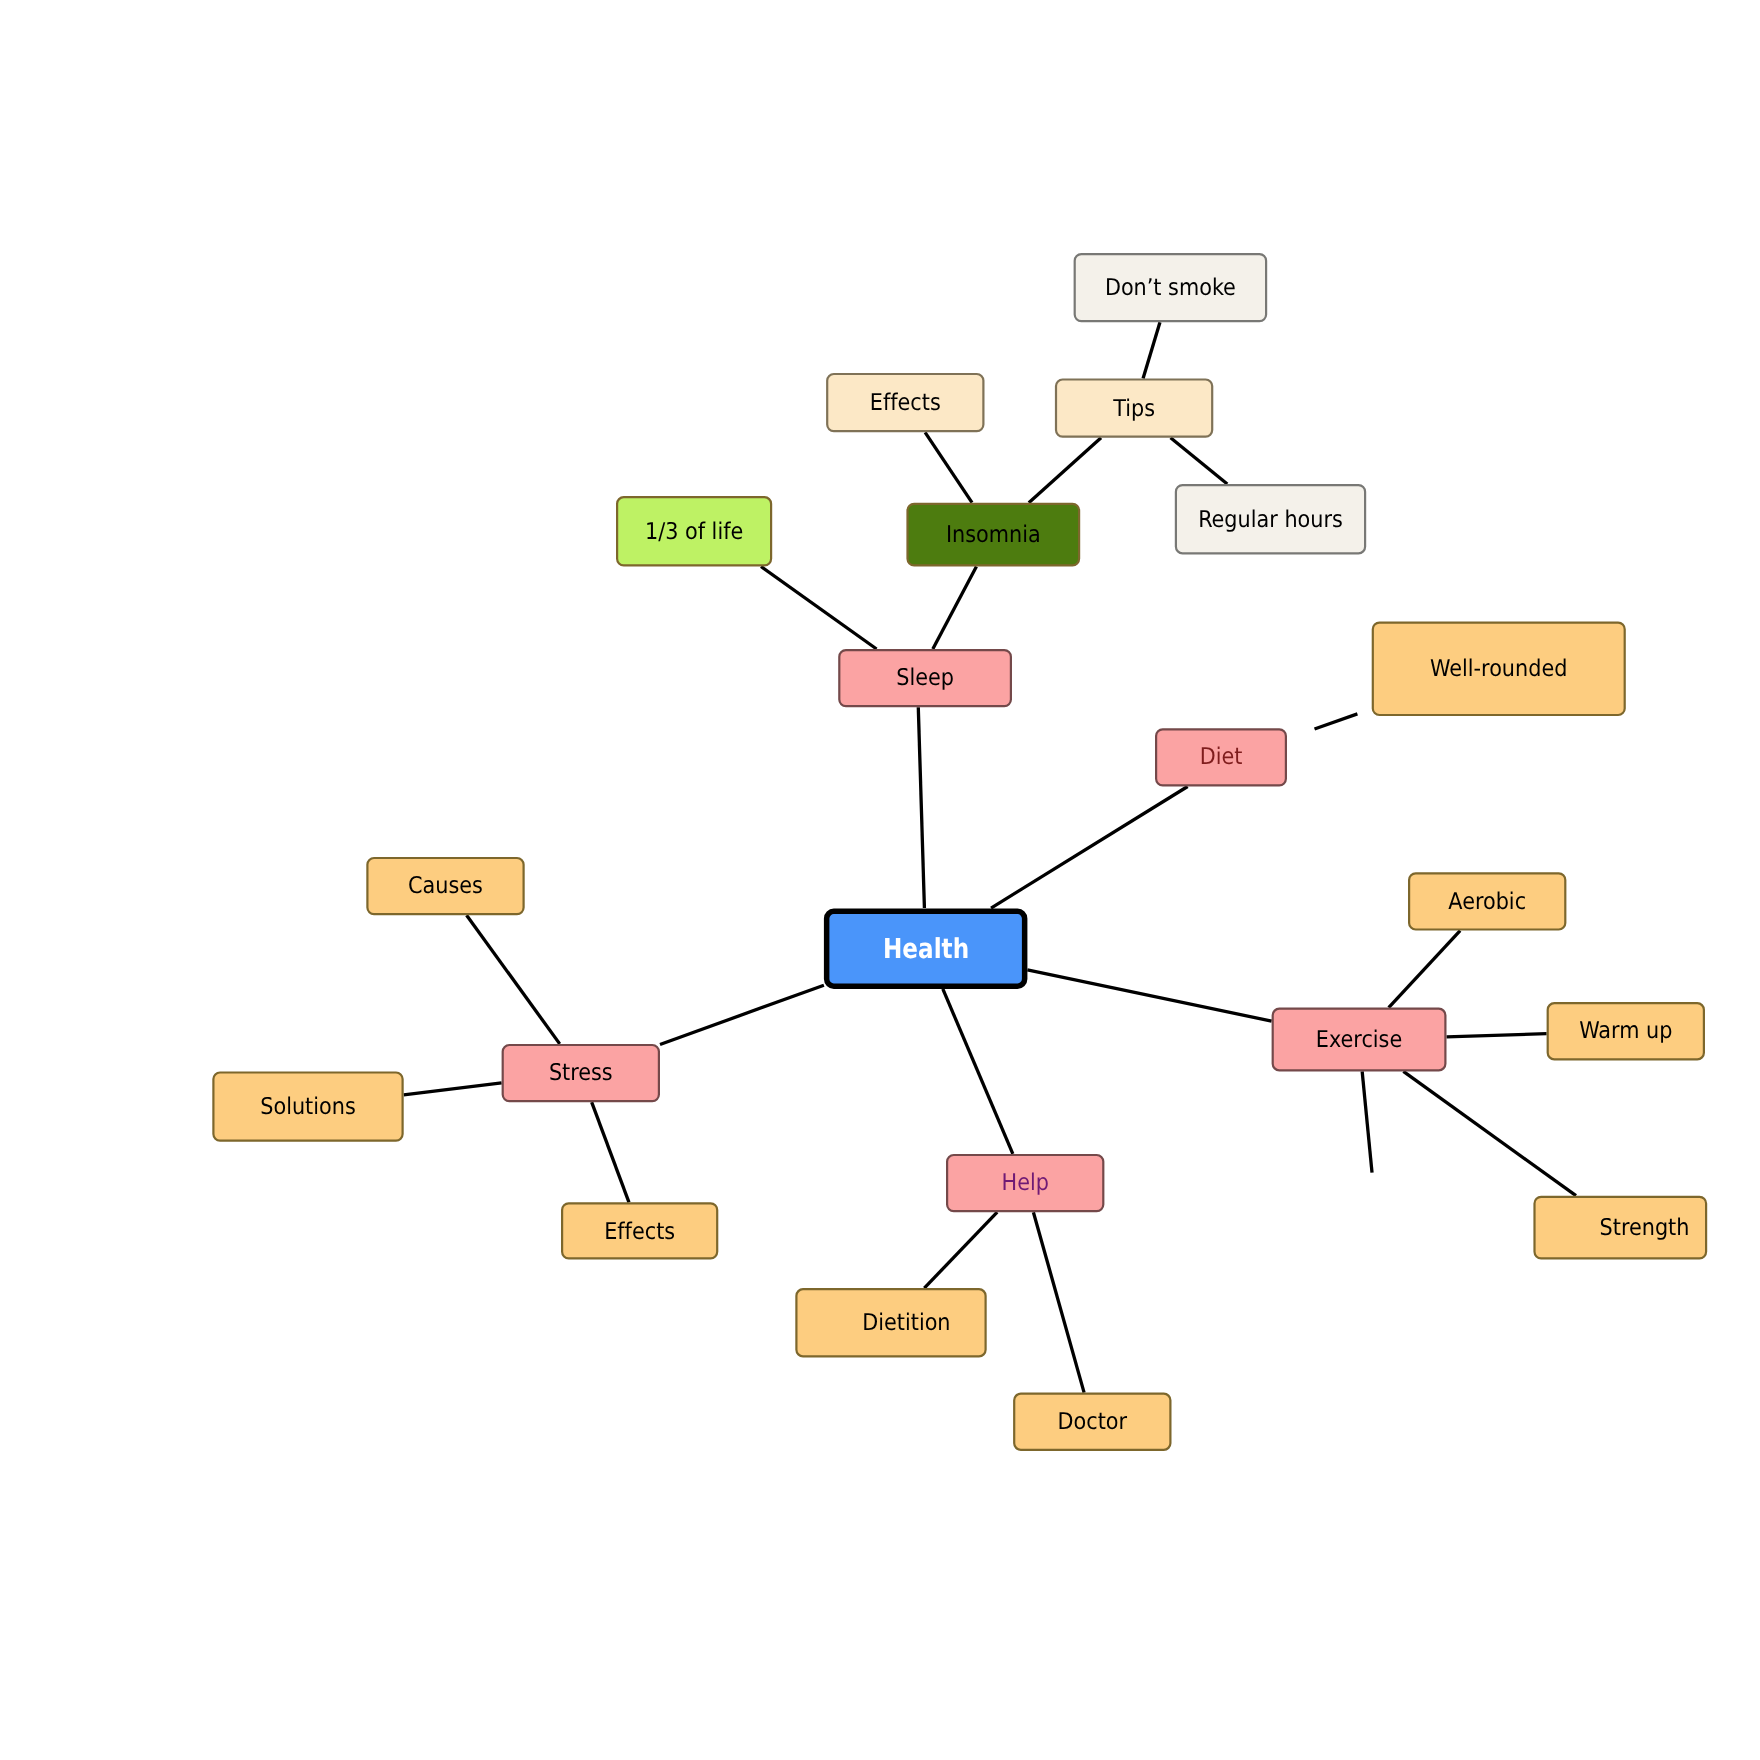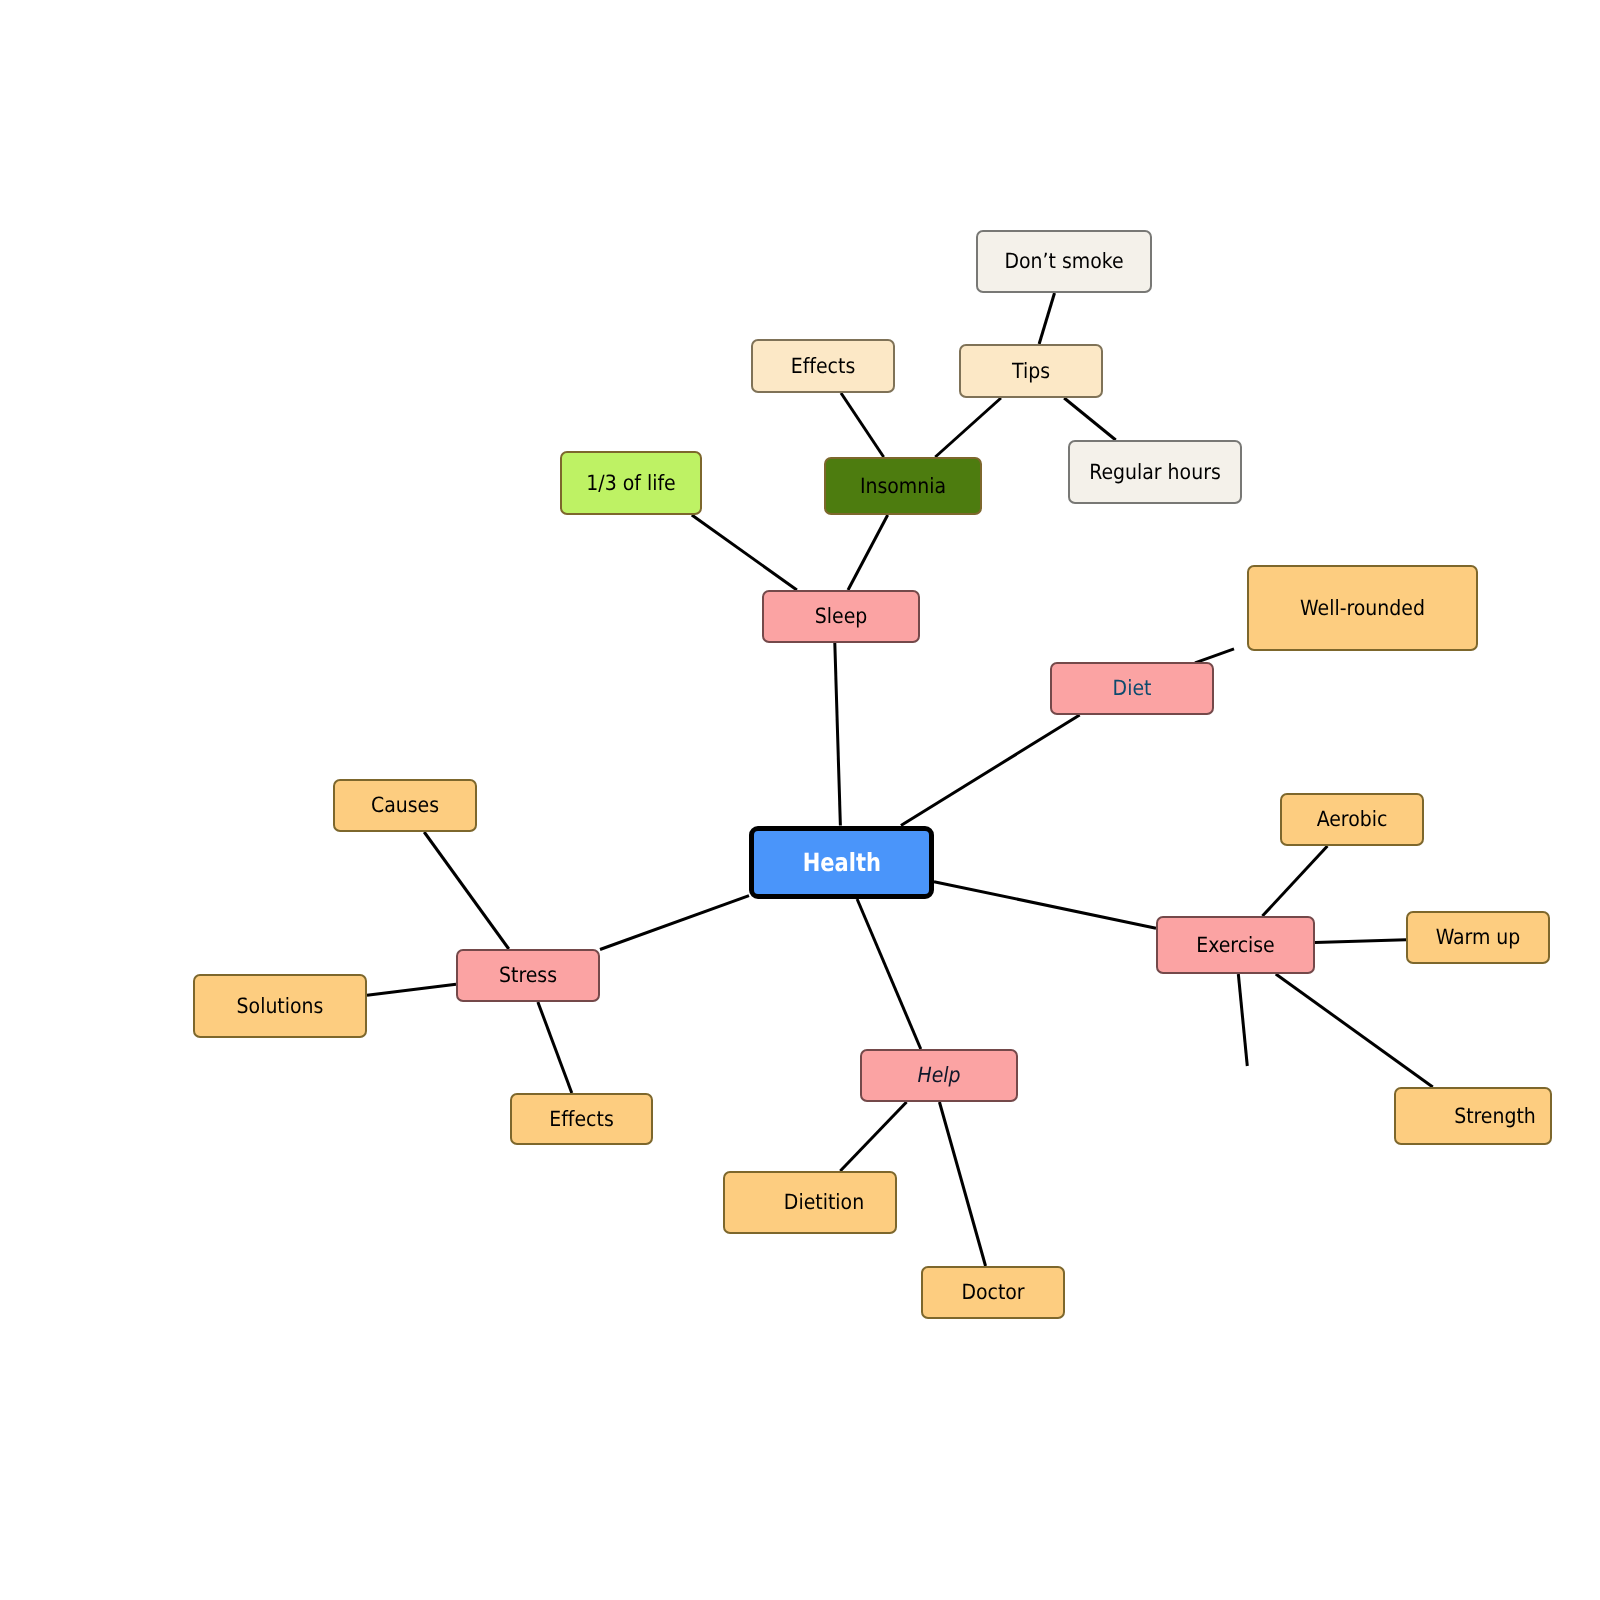--- a/index.html
+++ b/index.html
@@ -67,21 +67,21 @@
     </div>
     <div class="node n-leaf" style="left: 824px; top: 457px; width: 158px; height: 58px; background: #4d7c0f; border-color: rgb(125, 103, 44); border-width: 2px; color: rgb(0, 0, 0); text-align: center;">
       <span class="lbl" style="font-size: 21px;">Insomnia</span>
     </div>
     <div class="node n-branch" style="left: 762px; top: 590px; width: 158px; height: 53px; background: rgb(251, 163, 163); border-color: rgb(116, 73, 74); border-width: 2px; color: rgb(0, 0, 0);">
       <span class="lbl" style="font-size: 21px;">Sleep</span>
     </div>
     <div class="node n-leaf" style="left: 1234px; top: 565px; width: 231px; height: 86px; background: rgb(253, 205, 128); border-color: rgb(125, 103, 44); border-width: 2px; color: rgb(0, 0, 0); margin-left: 13px;">
       <span class="lbl" style="font-size: 21px;">Well-rounded</span>
     </div>
-    <div class="node n-branch" style="left: 1050px; top: 662px; width: 164px; height: 53px; background: rgb(251, 163, 163); border-color: rgb(116, 73, 74); border-width: 2px; color: #0c4a6e;">
+    <div class="node n-branch" style="left: 1050px; top: 662px; width: 120px; height: 53px; background: rgb(251, 163, 163); border-color: rgb(116, 73, 74); border-width: 2px; color: #7f1d1d;">
       <span class="lbl" style="font-size: 21px;">Diet</span>
     </div>
     <div class="node n-leaf" style="left: 333px; top: 779px; width: 144px; height: 53px; background: rgb(253, 205, 128); border-color: rgb(125, 103, 44); border-width: 2px; color: rgb(0, 0, 0);">
       <span class="lbl" style="font-size: 21px;">Causes</span>
     </div>
     <div class="node n-leaf" style="left: 1280px; top: 793px; width: 144px; height: 53px; background: rgb(253, 205, 128); border-color: rgb(125, 103, 44); border-width: 2px; color: rgb(0, 0, 0);">
       <span class="lbl" style="font-size: 21px;">Aerobic</span>
     </div>
     <div class="node n-root" style="left: 749px; top: 825.5px; width: 185px; height: 73.5px; background: rgb(74, 149, 250); border-color: rgb(0, 0, 0); border-width: 5px; color: rgb(255, 255, 255);">
       <span class="lbl" style="font-size: 25px;">Health</span>
@@ -91,21 +91,21 @@
     </div>
     <div class="node n-leaf" style="left: 1406px; top: 911px; width: 144px; height: 53px; background: rgb(253, 205, 128); border-color: rgb(125, 103, 44); border-width: 2px; color: rgb(0, 0, 0);">
       <span class="lbl" style="font-size: 21px;">Warm up</span>
     </div>
     <div class="node n-branch" style="left: 456px; top: 949px; width: 144px; height: 53px; background: rgb(251, 163, 163); border-color: rgb(116, 73, 74); border-width: 2px; color: rgb(0, 0, 0);">
       <span class="lbl" style="font-size: 21px;">Stress</span>
     </div>
     <div class="node n-leaf" style="left: 193px; top: 974px; width: 174px; height: 64px; background: rgb(253, 205, 128); border-color: rgb(125, 103, 44); border-width: 2px; color: rgb(0, 0, 0);">
       <span class="lbl" style="font-size: 21px;">Solutions</span>
     </div>
-    <div class="node n-branch" style="left: 860px; top: 1049px; width: 158px; height: 53px; background: rgb(251, 163, 163); border-color: rgb(116, 73, 74); border-width: 2px; color: #0f172a; font-style: italic;">
+    <div class="node n-branch" style="left: 860px; top: 1049px; width: 144px; height: 53px; background: rgb(251, 163, 163); border-color: rgb(116, 73, 74); border-width: 2px; color: #701a75;">
       <span class="lbl" style="font-size: 21px;">Help</span>
     </div>
     <div class="node n-leaf" style="left: 1394px; top: 1087px; width: 158px; height: 58px; background: rgb(253, 205, 128); border-color: rgb(125, 103, 44); border-width: 2px; color: rgb(0, 0, 0); padding-left: 44px;">
       <span class="lbl" style="font-size: 21px;">Strength</span>
     </div>
     <div class="node n-leaf" style="left: 510px; top: 1093px; width: 143px; height: 52px; background: rgb(253, 205, 128); border-color: rgb(125, 103, 44); border-width: 2px; color: rgb(0, 0, 0);">
       <span class="lbl" style="font-size: 21px;">Effects</span>
     </div>
     <div class="node n-leaf" style="left: 723px; top: 1171px; width: 174px; height: 63px; background: rgb(253, 205, 128); border-color: rgb(125, 103, 44); border-width: 2px; color: rgb(0, 0, 0); padding-left: 28px;">
       <span class="lbl" style="font-size: 21px;">Dietition</span>

